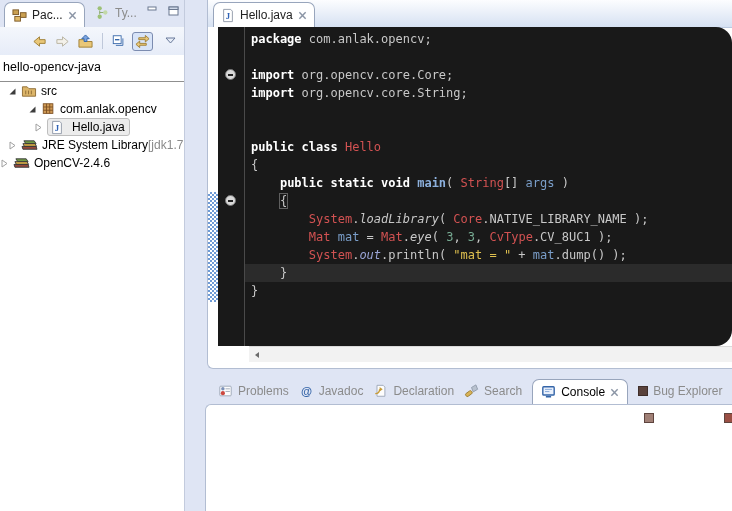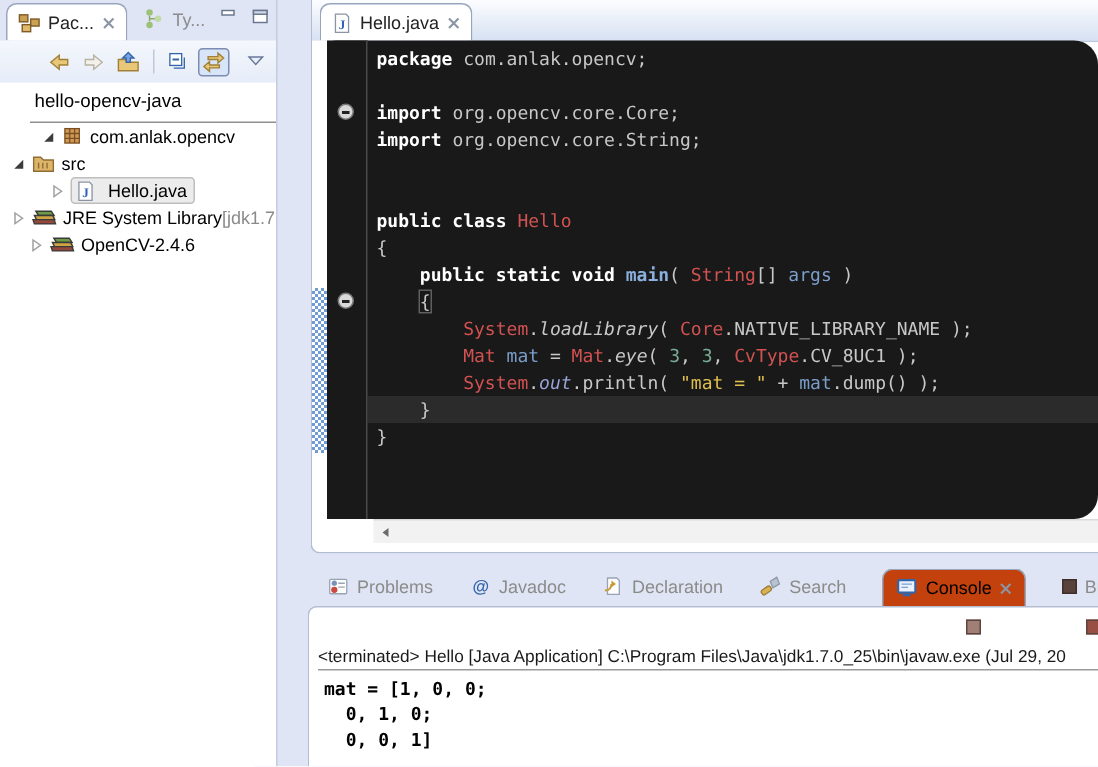--- a/index.html
+++ b/index.html
@@ -17,21 +17,21 @@
   .lpanel .tabbox{position:absolute;left:4px;top:2px;}
   .tab-plain{position:absolute;display:flex;align-items:center;gap:5px;color:#8b8b8b;top:5px;}
   .winbtns{position:absolute;right:6px;top:6px;display:flex;gap:10px;}
   .ltoolbar{position:absolute;top:27px;left:0;right:1px;height:28px;display:flex;align-items:center;
             justify-content:flex-end;gap:6px;padding-right:8px;box-sizing:border-box;
             background:linear-gradient(#f4f7fc,#e6ecf8);}
   .tsep{width:1px;height:16px;background:#bfc8da;margin:0 2px;}
   .pressed{border:1px solid #7c8cb0;background:#d8e4f8;border-radius:3px;padding:1px;}
   .ltree{position:absolute;top:55px;left:0;right:1px;bottom:0;background:#fff;overflow:hidden;}
   .project{height:26px;line-height:25px;padding-left:3px;font-size:12.5px;color:#000;
-           border-bottom:1px solid #8f8f8f;white-space:nowrap;margin-left:20px;}
+           border-bottom:1px solid #8f8f8f;white-space:nowrap;}
   .trow{height:18px;display:flex;align-items:center;white-space:nowrap;color:#000;}
   .trow .arrow{width:10px;margin-right:3px;flex:none;}
   .trow .ticon{margin-right:4px;flex:none;display:flex;}
   .selbox{display:inline-flex;align-items:center;gap:4px;background:#ececec;border:1px solid #bebebe;
           border-radius:3px;padding:0 4px 0 2px;height:16px;}
   .graysuffix{color:#8a8a8a;}
   .lpanel:after{content:"";position:absolute;right:0;top:0;bottom:0;width:1px;background:#c3cbdd;}
   
   .editor{position:absolute;left:207px;top:0;width:525px;height:369px;background:#fff;
           border-left:1px solid #b2bdd2;border-bottom:1px solid #b2bdd2;border-radius:0 0 0 6px;box-sizing:border-box;}
@@ -58,23 +58,23 @@
   .s{color:var(--string);}
   .n{color:var(--number);}
   .sm{font-style:italic;}
   .sf{}
   .sfb{color:var(--sfield);font-style:italic;}
   .b{outline:1px solid #5f5f5f;}
   .hscroll{position:absolute;left:41px;right:0;top:346px;height:16px;background:#f2f2f2;
            border-top:1px solid #dadada;display:flex;align-items:center;padding-left:4px;box-sizing:border-box;}
   
   .bpanel{position:absolute;left:205px;top:377px;width:527px;height:134px;}
-  .btabs{position:relative;height:27px;display:flex;align-items:center;gap:24px;padding-left:13px;color:#8b8b8b;}
+  .btabs{position:relative;height:27px;display:flex;align-items:center;gap:10px;padding-left:13px;color:#8b8b8b;}
   .btab{display:flex;align-items:center;gap:5px;white-space:nowrap;}
-  .btab.active{background:#c2410c;border:1px solid #98a5bc;border-bottom:none;border-radius:7px 7px 0 0;
+  .btab.active{background:#ffffff;border:1px solid #98a5bc;border-bottom:none;border-radius:7px 7px 0 0;
                height:25px;padding:0 8px;margin-top:2px;align-self:flex-start;color:#000;box-sizing:border-box;}
   .bcontent{position:absolute;top:27px;left:0;right:0;bottom:0;background:#fff;
             border-top:1px solid #b2bdd2;border-left:1px solid #b2bdd2;border-radius:6px 0 0 0;}
   .ctoolbar{position:absolute;top:8px;left:0;right:0;height:12px;}
   .csq{position:absolute;width:10px;height:10px;border:1px solid #5e443e;box-sizing:border-box;}
   .status{position:absolute;top:27px;left:6px;right:0;font-size:11.5px;color:#1a1a1a;
           white-space:nowrap;overflow:hidden;border-bottom:1px solid #9a9a9a;padding-bottom:2px;}
   .cout{position:absolute;top:46px;left:10px;margin:0;font-family:"DejaVu Sans Mono",monospace;
         font-size:12px;font-weight:bold;line-height:17px;color:#000;}
 </style>
@@ -158,47 +158,47 @@
         </span>
       <span class="icon" style="margin-left:6px;">
           <svg width="11" height="8">
             <polygon points="1,1 10,1 5.5,6" fill="#e8eef8" stroke="#68799a"></polygon>
           </svg>
         </span>
     </div>
     <div class="ltree">
       <div class="project">hello-opencv-java</div>
       <div id="tree">
+          <div class="trow" style="padding-left: 8px;">
+            <span class="arrow">
+              <svg width="9" height="9">
+                <polygon points="7.5,1.5 7.5,7.5 1.5,7.5" fill="#3c3c3c"></polygon>
+              </svg>
+            </span>
+            <span class="ticon">
+              <svg width="16" height="15" viewBox="0 0 16 16">
+                <path d="M1 3h5l2 2h7v8H1z" fill="#dcb569" stroke="#8f6d35"></path>
+                <path d="M4.5 7v4M7.5 7v4M10.5 7v4" stroke="#8f6d35"></path>
+              </svg>
+            </span>
+            <span>src</span>
+          </div>
           <div class="trow" style="padding-left: 28px;">
             <span class="arrow">
               <svg width="9" height="9">
                 <polygon points="7.5,1.5 7.5,7.5 1.5,7.5" fill="#3c3c3c"></polygon>
               </svg>
             </span>
             <span class="ticon">
               <svg width="15" height="14" viewBox="0 0 16 16">
                 <rect x="2" y="2" width="11" height="11" fill="#cf9a55" stroke="#7c4f22"></rect>
                 <path d="M2 5.7h11M2 9.4h11M5.7 2v11M9.4 2v11" stroke="#7c4f22"></path>
               </svg>
             </span>
             <span>com.anlak.opencv</span>
-          </div>
-          <div class="trow" style="padding-left: 8px;">
-            <span class="arrow">
-              <svg width="9" height="9">
-                <polygon points="7.5,1.5 7.5,7.5 1.5,7.5" fill="#3c3c3c"></polygon>
-              </svg>
-            </span>
-            <span class="ticon">
-              <svg width="16" height="15" viewBox="0 0 16 16">
-                <path d="M1 3h5l2 2h7v8H1z" fill="#dcb569" stroke="#8f6d35"></path>
-                <path d="M4.5 7v4M7.5 7v4M10.5 7v4" stroke="#8f6d35"></path>
-              </svg>
-            </span>
-            <span>src</span>
           </div>
           <div class="trow" style="padding-left: 34px;">
             <span class="arrow">
               <svg width="9" height="9">
                 <polygon points="2,1 7,4.5 2,8" fill="#fff" stroke="#a0a0a0"></polygon>
               </svg>
             </span>
             <span class="selbox">
               <span class="ticon">
                 <svg width="14" height="15" viewBox="0 0 16 16">
@@ -218,21 +218,21 @@
             <span class="ticon">
               <svg width="17" height="15" viewBox="0 0 18 16">
                 <polygon points="3,3 14,3 16,6 5,6" fill="#6f9a44" stroke="#3a3a3a"></polygon>
                 <polygon points="2,6 15,6 16.5,9 3.5,9" fill="#cfa544" stroke="#3a3a3a"></polygon>
                 <polygon points="1,9 16,9 17,12 2,12" fill="#94483c" stroke="#3a3a3a"></polygon>
               </svg>
             </span>
             <span>JRE System Library </span>
             <span class="graysuffix">[jdk1.7.0</span>
           </div>
-          <div class="trow" style="padding-left: 20px;">
+          <div class="trow" style="padding-left: 0;">
             <span class="arrow">
               <svg width="9" height="9">
                 <polygon points="2,1 7,4.5 2,8" fill="#fff" stroke="#a0a0a0"></polygon>
               </svg>
             </span>
             <span class="ticon">
               <svg width="17" height="15" viewBox="0 0 18 16">
                 <polygon points="3,3 14,3 16,6 5,6" fill="#6f9a44" stroke="#3a3a3a"></polygon>
                 <polygon points="2,6 15,6 16.5,9 3.5,9" fill="#cfa544" stroke="#3a3a3a"></polygon>
                 <polygon points="1,9 16,9 17,12 2,12" fill="#94483c" stroke="#3a3a3a"></polygon>
@@ -362,20 +362,16 @@
             </svg>
           </span>
           <span>Bug Explorer</span>
         </div>
       </div>
     <div class="bcontent">
       <div class="ctoolbar">
         <span class="csq" style="left:438px;background:#a08076;"></span>
         <span class="csq" style="left:518px;background:#9a4f44;"></span>
       </div>
-      <div class="status">&lt;terminated&gt; Hello [Java Application] C:\Program Files\Java\jdk1.7.0_25\bin\javaw.exe (Jul 29, 20</div>
-      <pre class="cout" id="cout">mat = [1, 0, 0;
-  0, 1, 0;
-  0, 0, 1]</pre>
     </div>
   </section>
 
 </div>
 
 </body></html>

